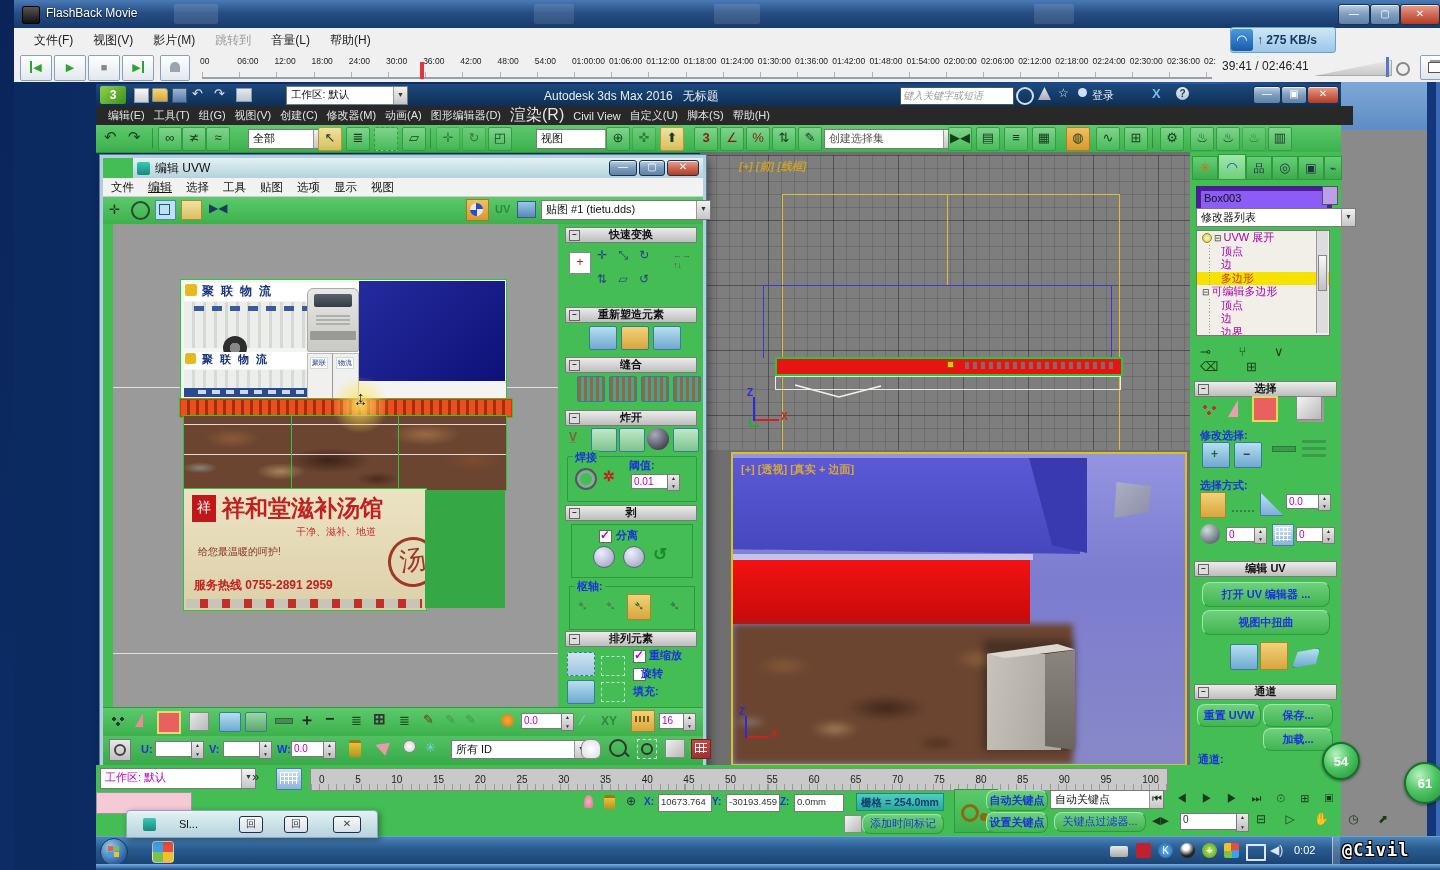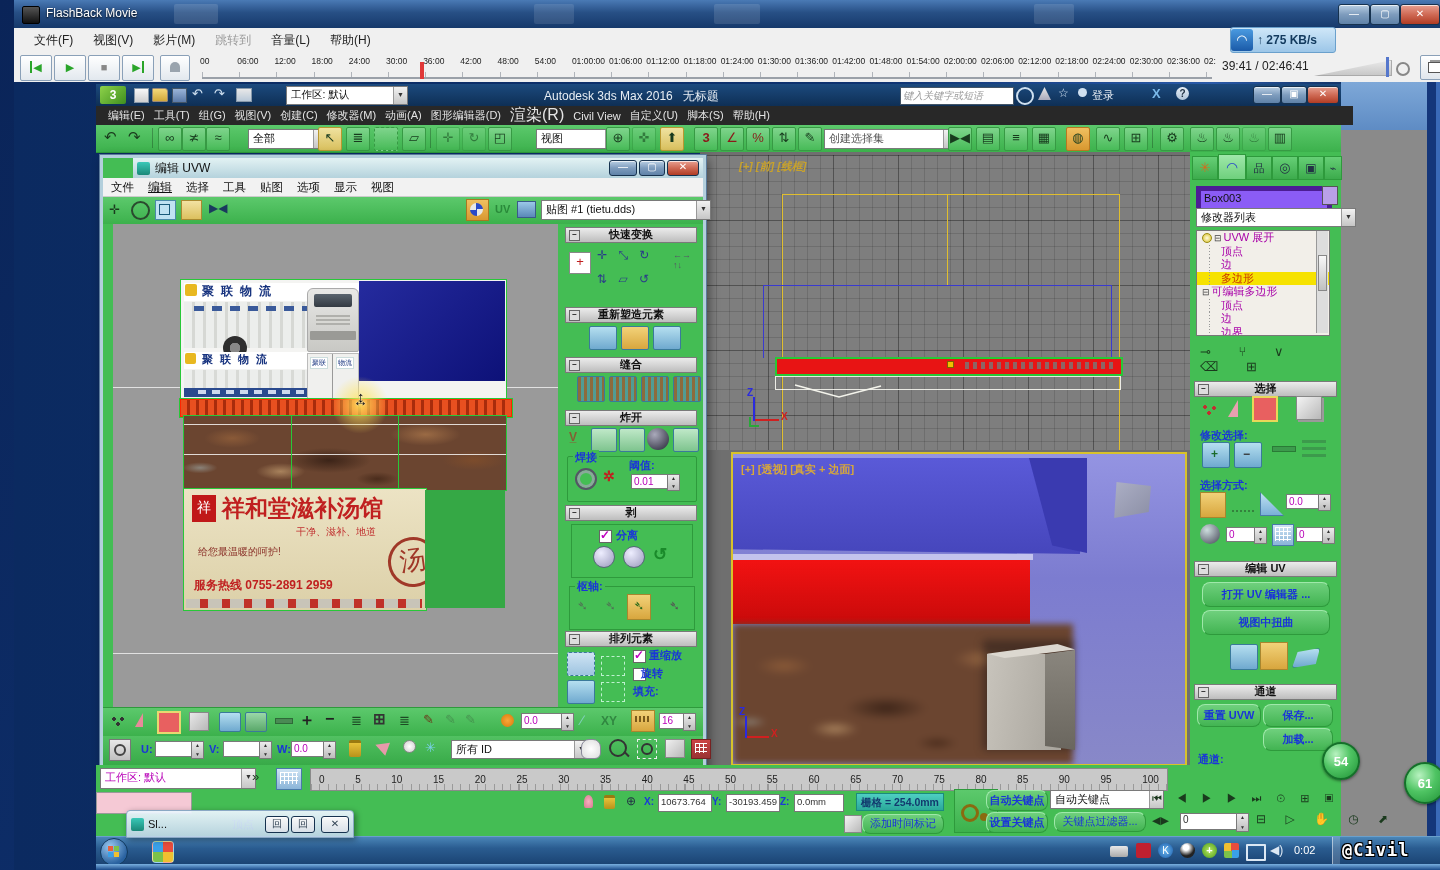--- a/index.html
+++ b/index.html
@@ -605,21 +605,21 @@
     <div class="dd" style="left:954px;top:25px;width:92px;height:16px;"><span>自动关键点</span></div>
     <div class="gb" style="left:958px;top:47px;width:90px;height:18px;line-height:17px;"><span>关键点过滤器...</span></div>
     <div class="abs" style="left:1056px;top:27px;font-size:11px;color:#1a3a1d;letter-spacing:6px;white-space:nowrap;">⏮ ◀ ▶ ▶ ⏭ ⊙ ⊞ ▣</div>
     <div class="abs" style="left:1056px;top:49px;font-size:11px;color:#1a3a1d;">◀▶</div>
     <div class="abs" style="left:1084px;top:48px;width:54px;height:15px;background:#fff;border:1px solid #777;font-size:10px;color:#333;padding:0 2px;">0</div>
     <div class="spn" style="left:1140px;top:48px;height:17px;"></div>
     <div class="abs" style="left:1160px;top:47px;font-size:12px;color:#1a3a1d;letter-spacing:8px;white-space:nowrap;">⊟ ▷ ✋ ◷ ⬈</div>
     <div class="abs" style="left:136px;top:52px;font-size:11px;color:#1a38d8;">顶点</div>
   </div>
 
-  <div class="abs glass" style="left:96px;top:810px;width:218px;height:26px;border:1px solid #8aa8c4;border-radius:4px 4px 0 0;box-shadow:2px 2px 6px rgba(0,0,0,.4);display:flex;align-items:center;padding:0 4px;z-index:40;">
+  <div class="abs glass" style="left:96px;top:810px;width:218px;height:26px;border:1px solid #8aa8c4;border-radius:4px 4px 0 0;box-shadow:2px 2px 6px rgba(0,0,0,.4);display:flex;align-items:center;padding:0 16px;z-index:40;gap:19px;">
     <div style="width:13px;height:13px;background:linear-gradient(#3ac8b8,#1a8878);border-radius:2px;margin-right:4px;"></div>
     <div style="font-size:11px;color:#111;flex:1;">Sl...</div>
     <div class="wbtn" style="width:22px;height:15px;line-height:13px;background:linear-gradient(#f8f8f8,#d8e0e8);color:#345;">回</div>
     <div class="wbtn" style="width:22px;height:15px;line-height:13px;background:linear-gradient(#f8f8f8,#d8e0e8);color:#345;margin-left:2px;">回</div>
     <div class="wbtn" style="width:26px;height:15px;line-height:13px;background:linear-gradient(#f8f8f8,#d8e0e8);color:#345;margin-left:6px;">✕</div>
   </div>
 
   <div class="abs" style="left:96px;top:836px;width:1344px;height:28px;background:linear-gradient(#4a86b8,#2a5c90 40%,#1a4272);border-top:1px solid #6aa0cc;">
     <div class="abs" style="left:4px;top:1px;width:26px;height:26px;border-radius:50%;background:radial-gradient(circle at 35% 30%,#9ac8f0,#2a62a0 70%);border:1px solid #123a5e;">
       <div style="position:absolute;left:7px;top:7px;width:5px;height:5px;background:#e8603c;"></div>

